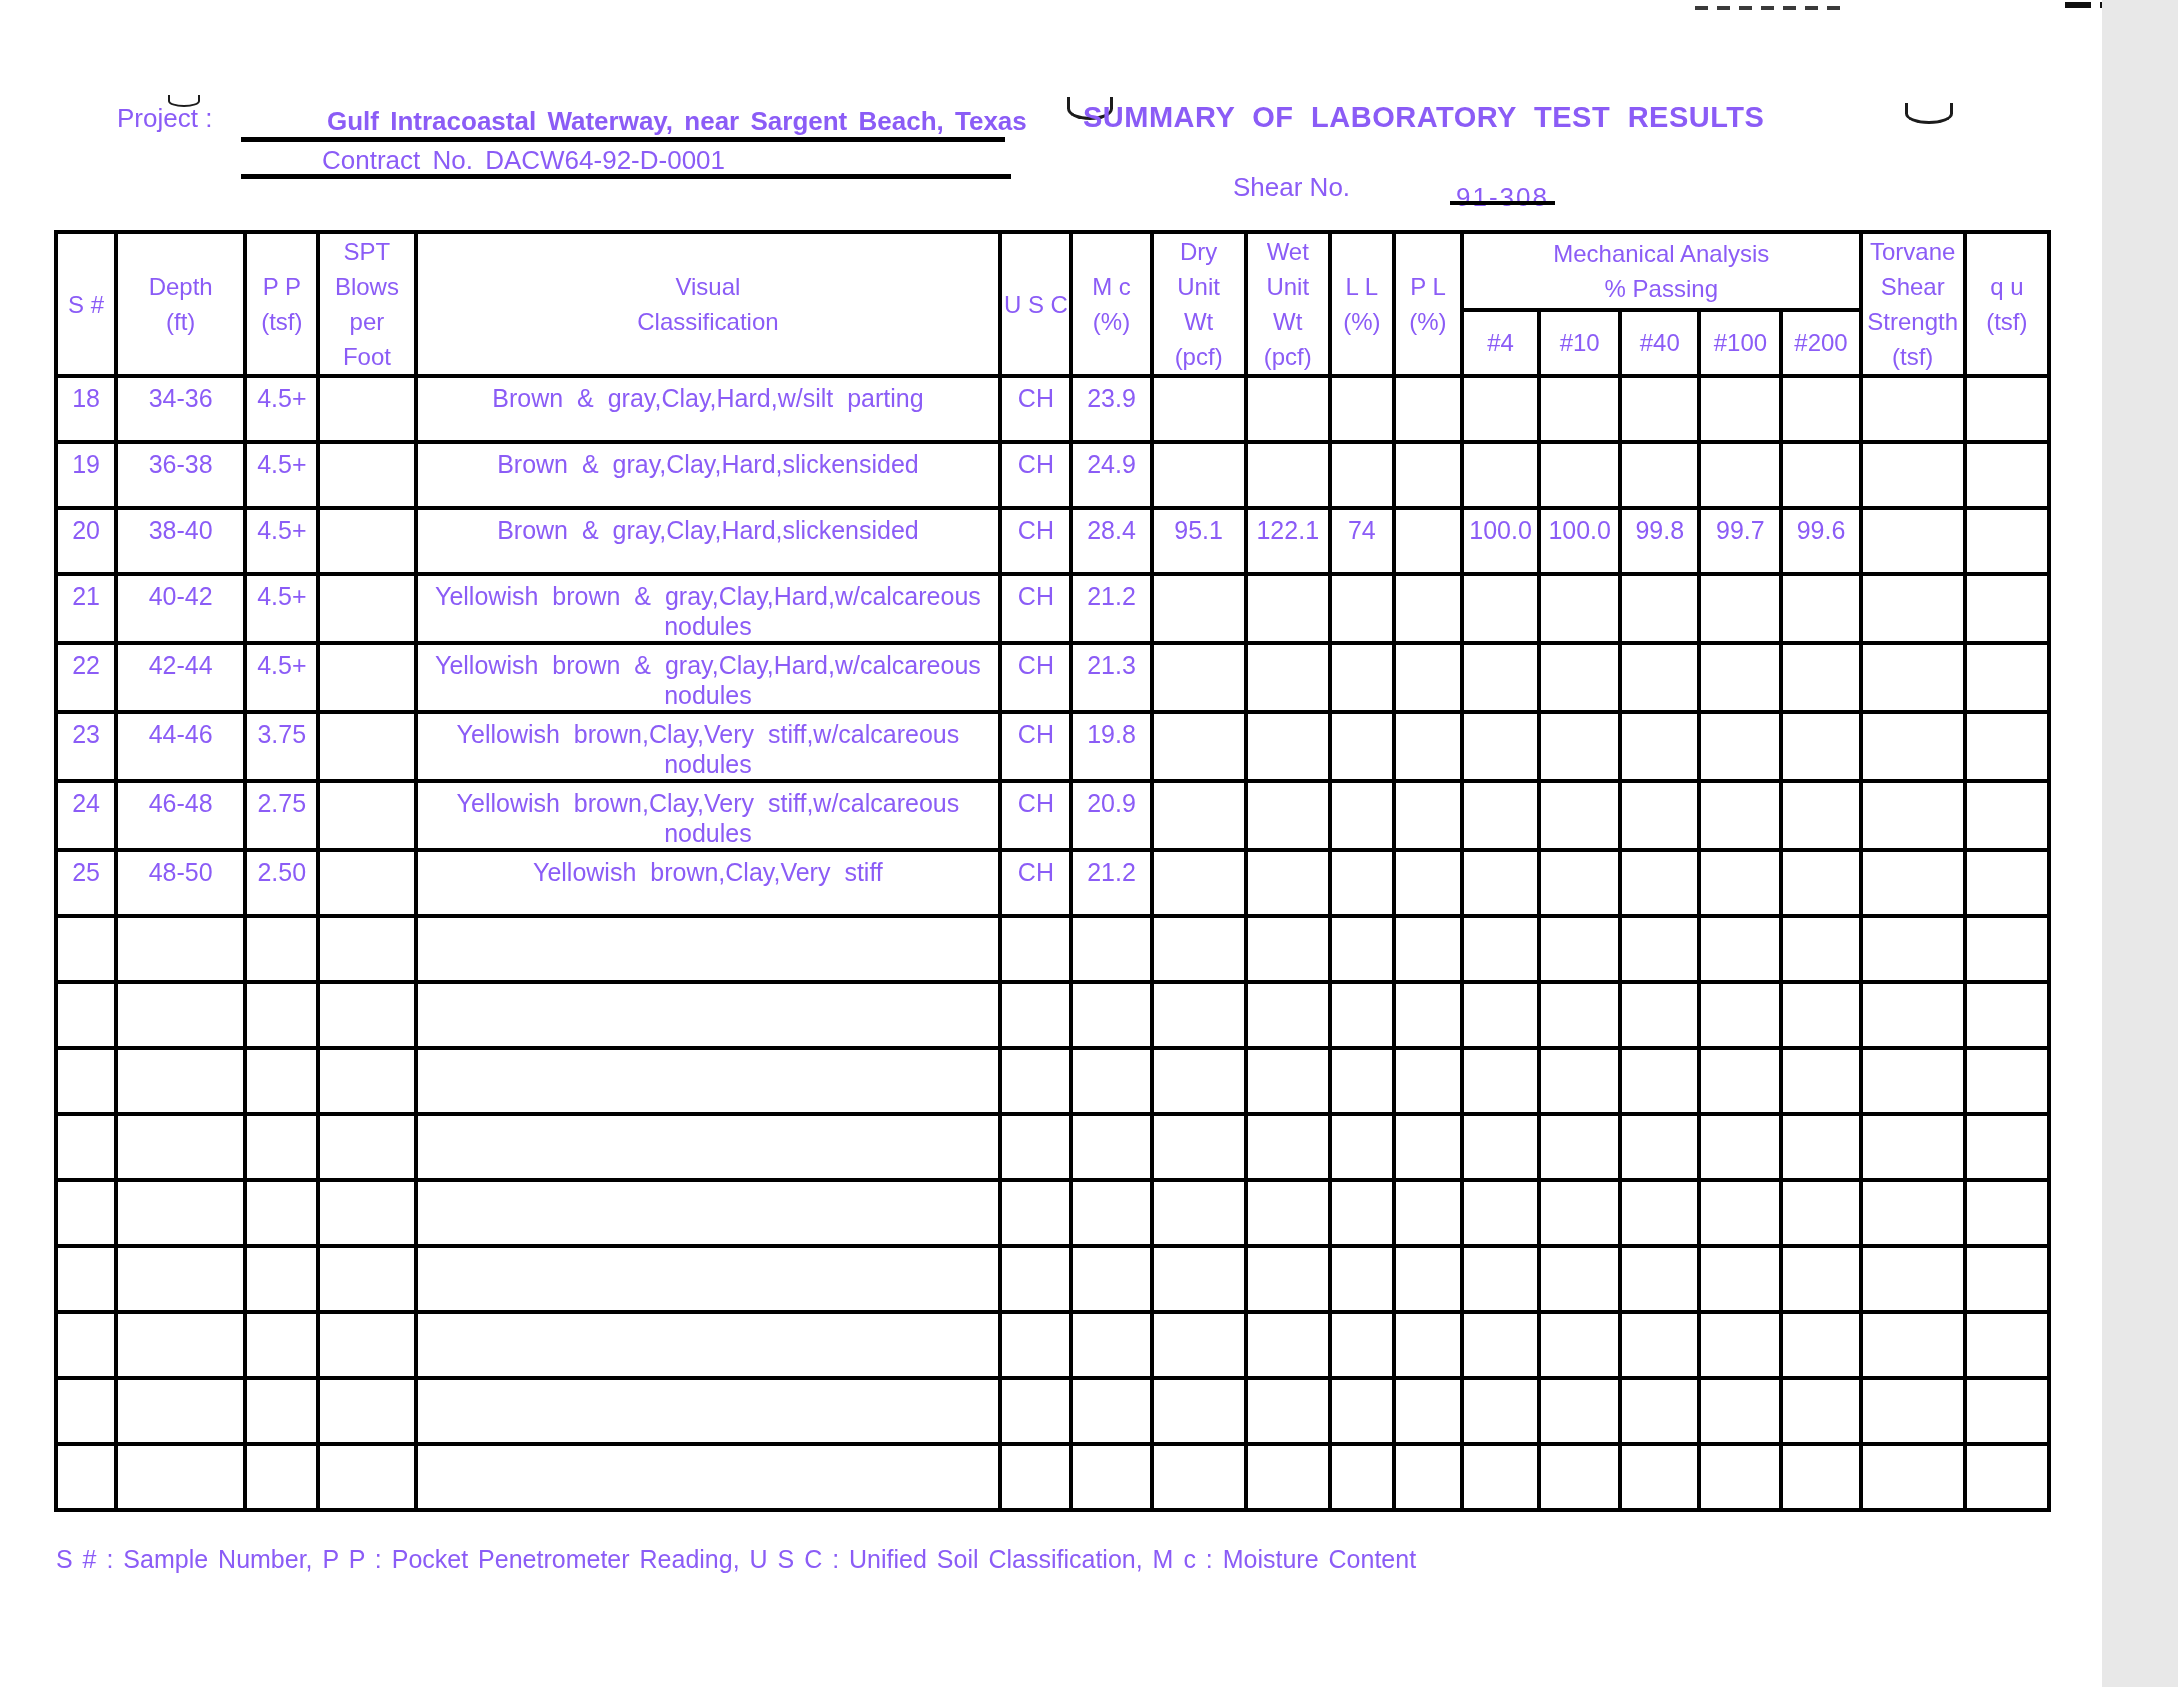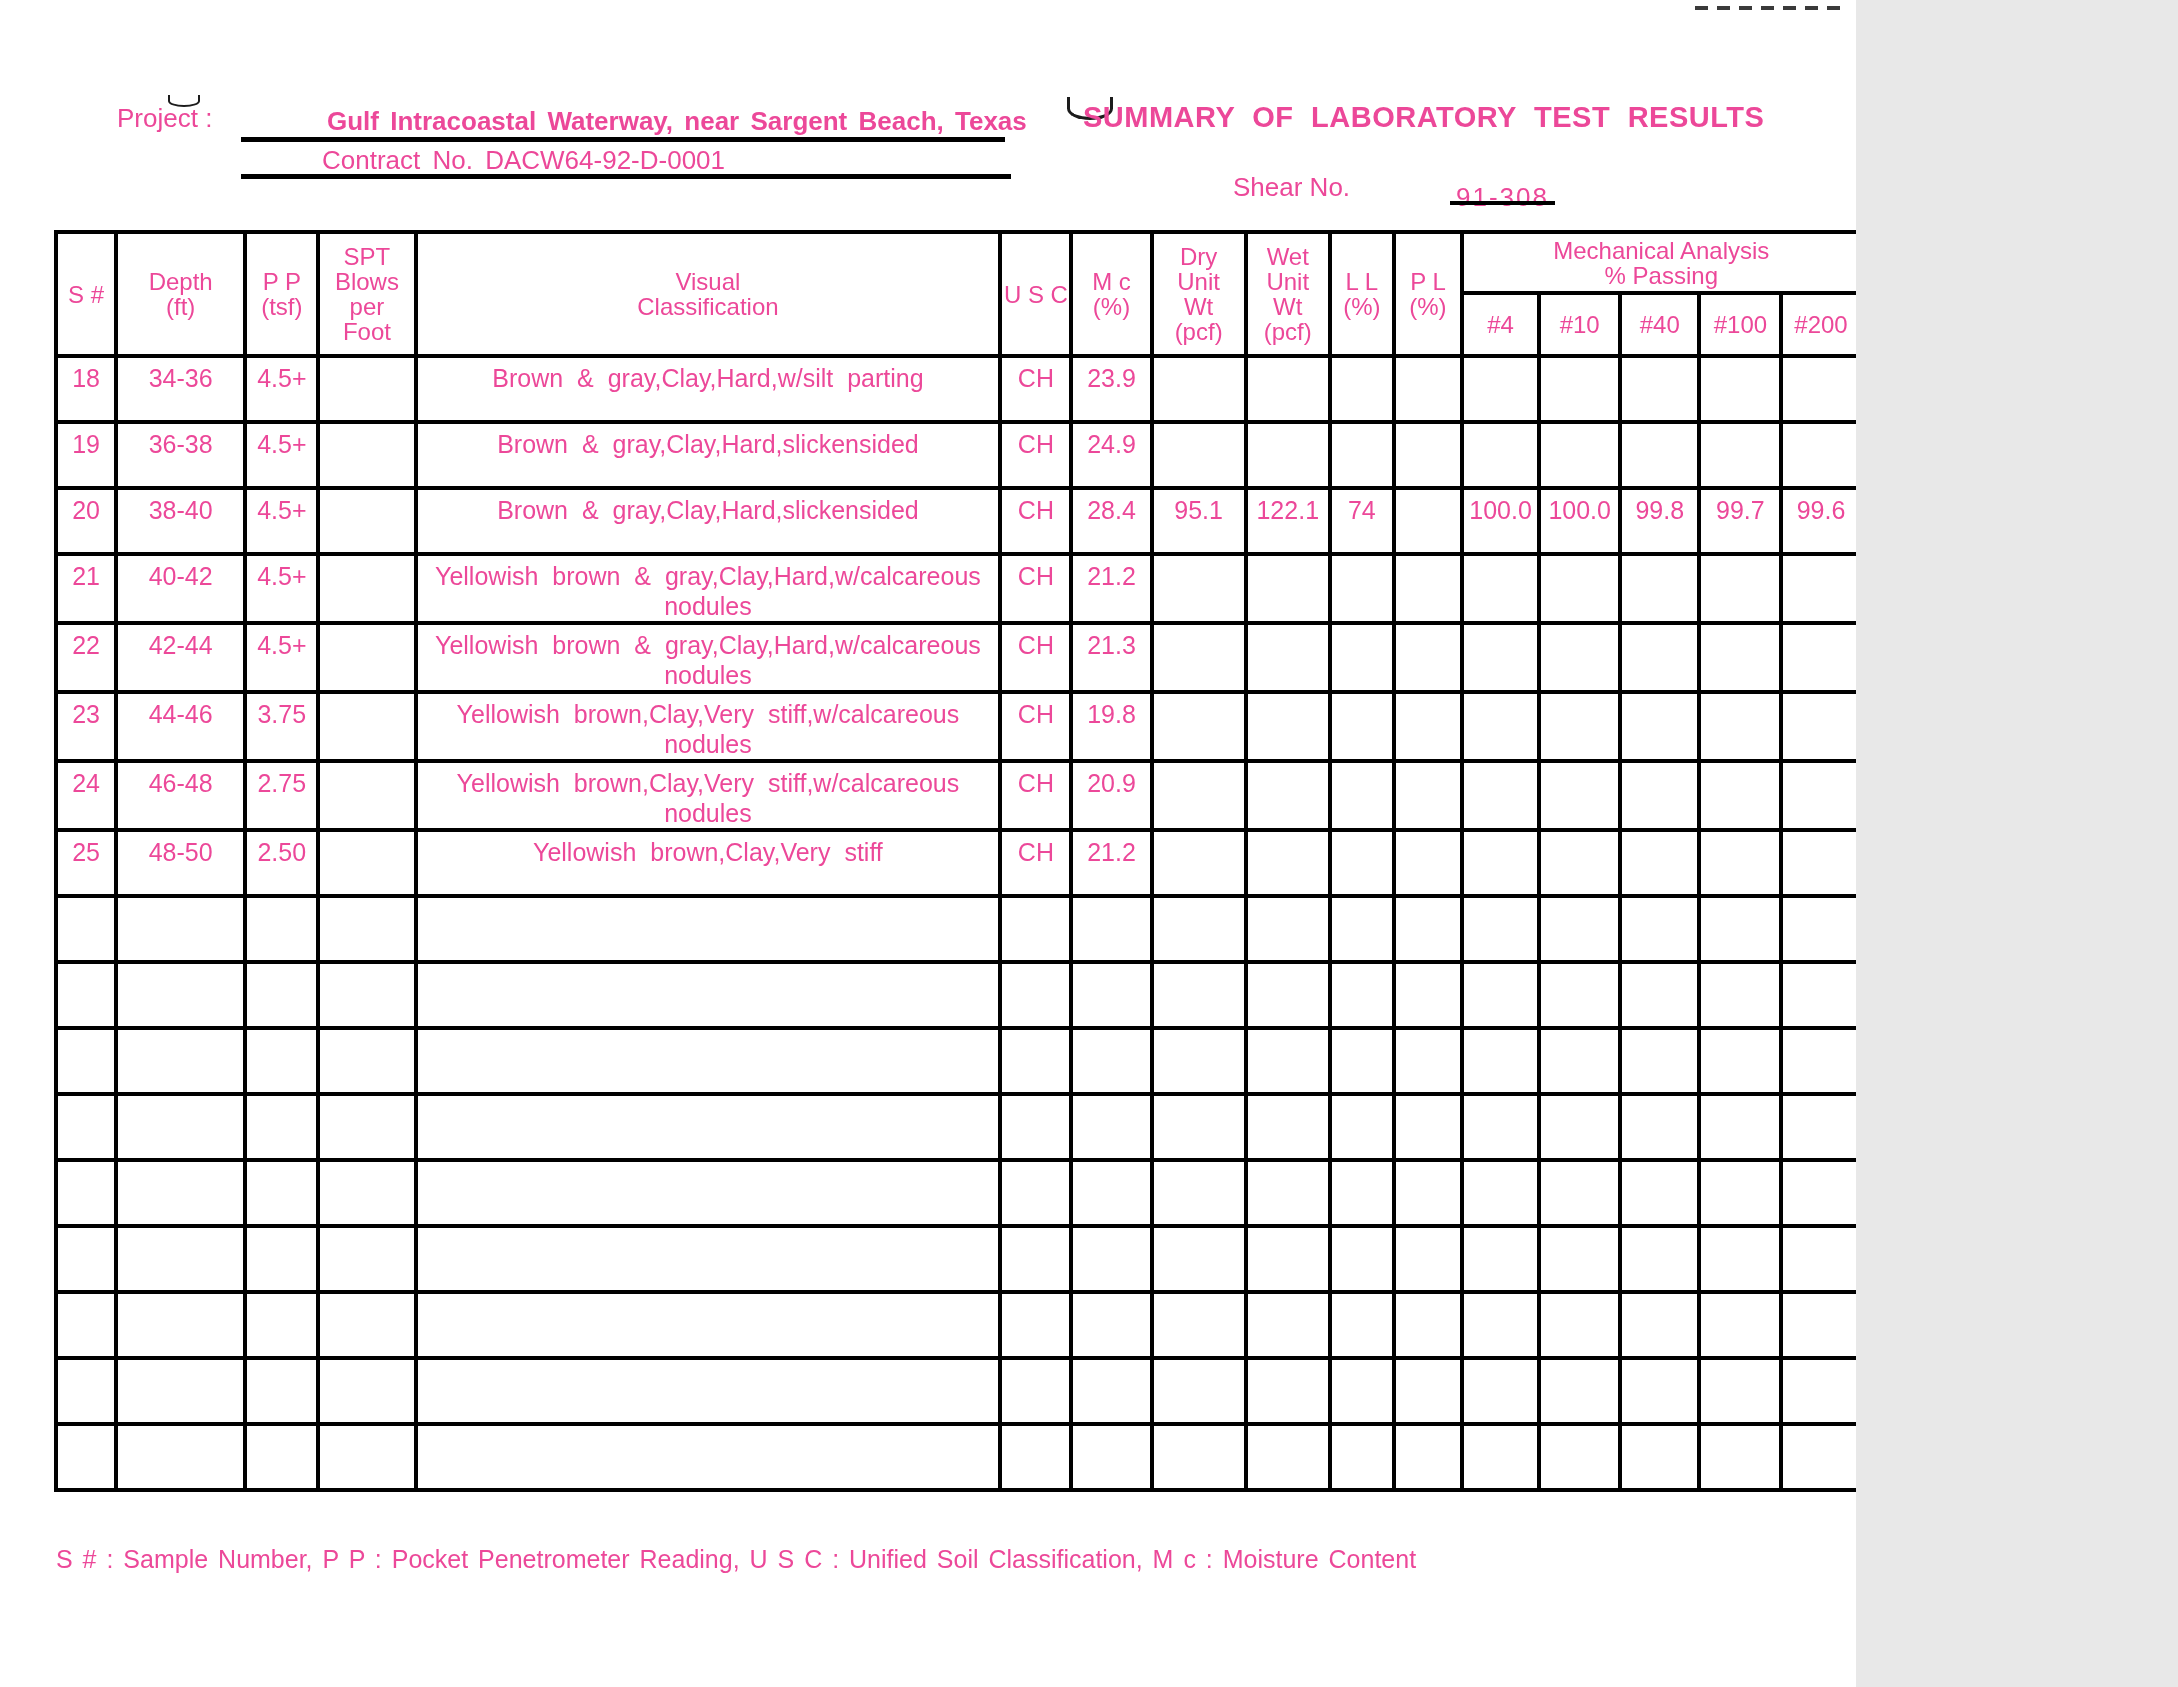--- a/index.html
+++ b/index.html
@@ -1,21 +1,21 @@
 <!DOCTYPE html>
 <html><head>
 <meta charset="utf-8">
 <style>
   html,body { margin:0; padding:0; background:#e8e8e8; }
   .page {
     position:relative;
-    width:1856px; height:1687px;
+    width:2102px; height:1687px;
     background:#ffffff;
     font-family:"Liberation Sans","DejaVu Sans",sans-serif;
-    color:#ec4899;
+    color:#8b5cf6;
     overflow:hidden;
   }
   .abs { position:absolute; }
 
   
   .dash-artifact-1 { left:1695px; top:6px;  width:149px; height:4px;
     background:repeating-linear-gradient(90deg,#3a3a3a 0 13px,transparent 13px 22px); }
   .dash-artifact-2 { left:2065px; top:2px;  width:113px; height:6px;
     background:repeating-linear-gradient(90deg,#101010 0 26px,transparent 26px 35px); }
   .arc-artifact { border:3px solid #1c1c1c; border-top:none;
@@ -38,21 +38,21 @@
   .hdr-boring-underline { left:1450px; top:201px; width:105px; height:4px; background:#000; }
 
   
   table.lab { position:absolute; left:54px; top:230px;
     border-collapse:collapse; table-layout:fixed; width:1997px;
     background:#fff; }
   table.lab th, table.lab td {
     border:4px solid #000; padding:0; overflow:hidden;
   }
   table.lab th {
-    font-weight:normal; font-size:24px; line-height:25px;
+    font-weight:normal; font-size:24px; line-height:35px;
     text-align:center; vertical-align:middle; white-space:pre-line;
   }
   .hrow-1 { height:61px; }
   .hrow-2 { height:63px; }
   .th-s  { vertical-align:bottom; padding-bottom:14px; text-align:left; padding-left:10px; }
   .th-sub { vertical-align:bottom; padding-bottom:8px; }
   .th-qu { line-height:44px; }
   .th-mech { line-height:31px; }
 
   table.lab td {

